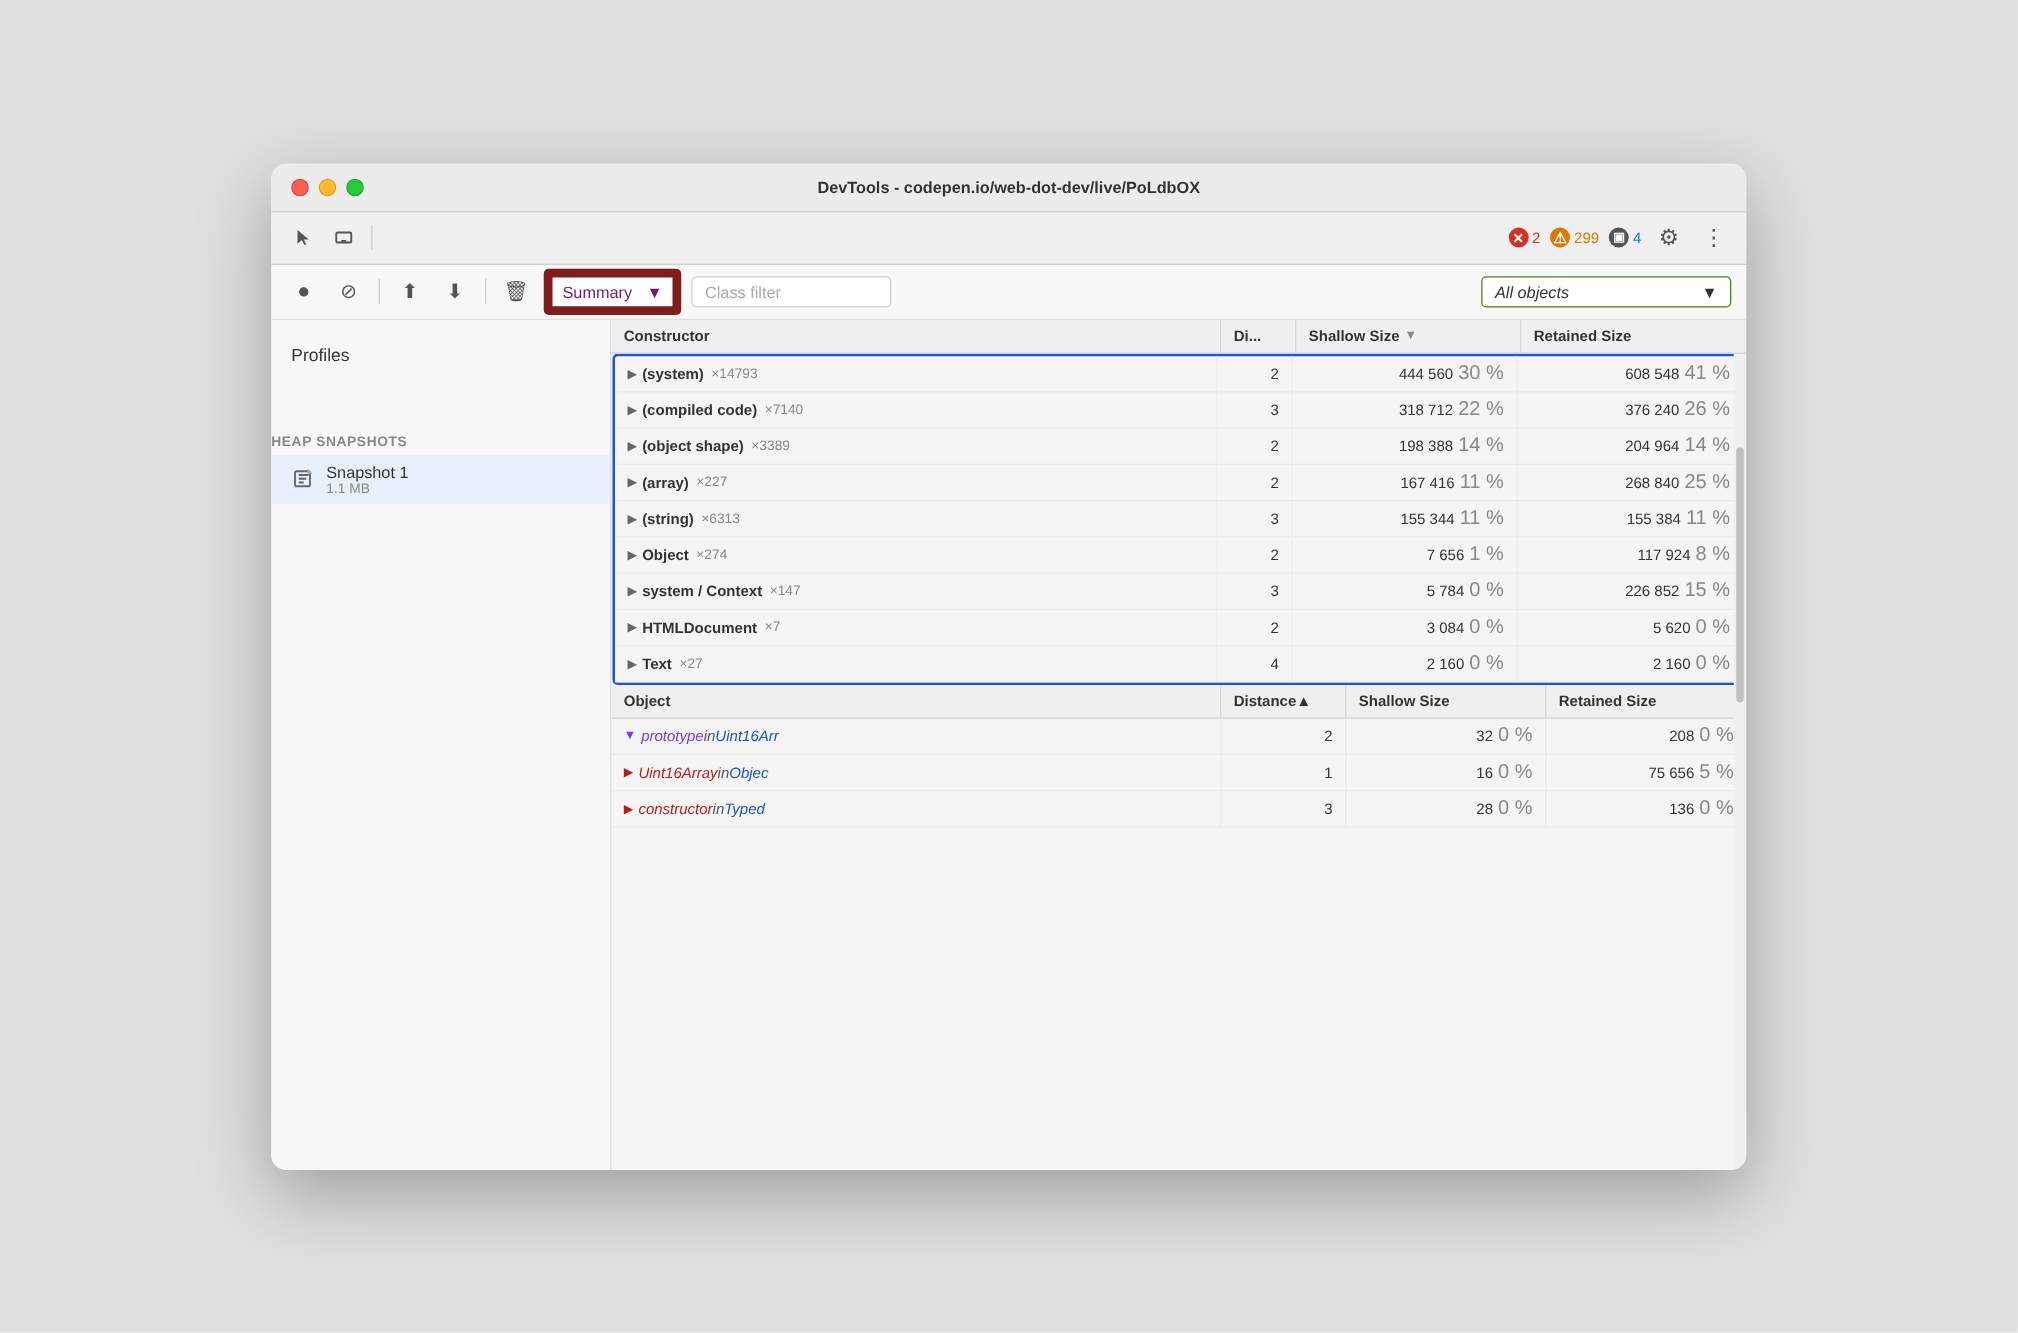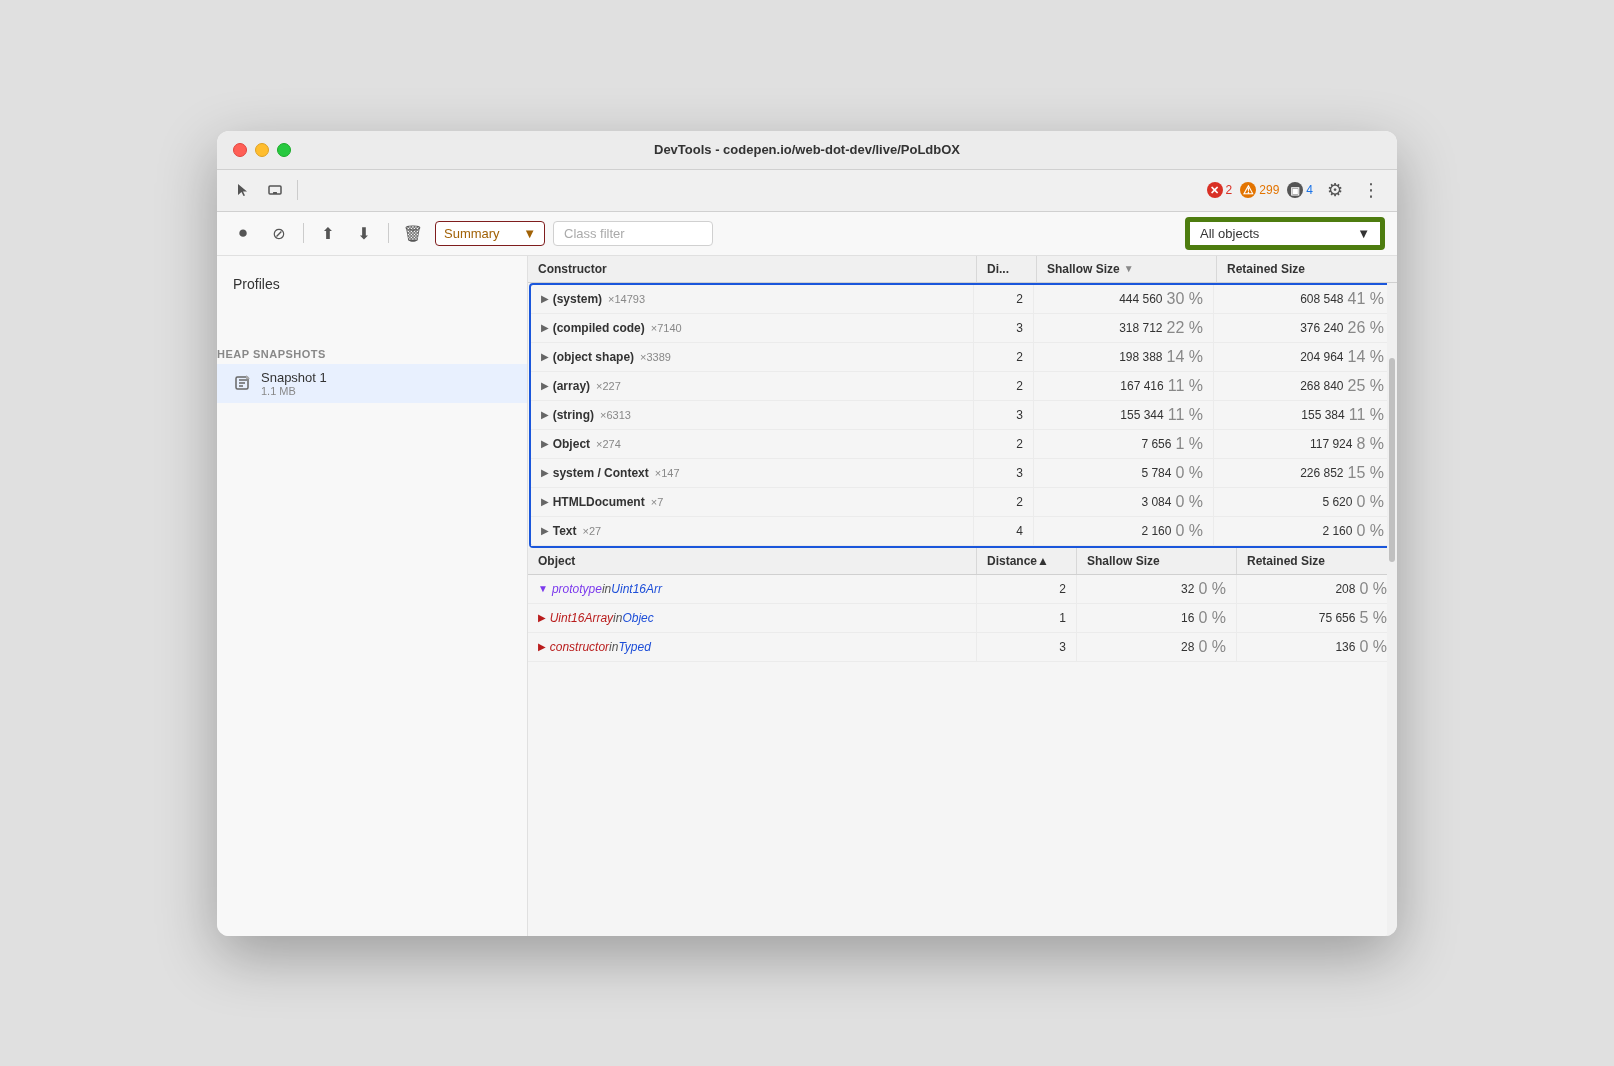--- a/index.html
+++ b/index.html
@@ -149,60 +149,61 @@
     }
     .action-separator {
       width: 1px;
       height: 20px;
       background: #ccc;
       margin: 0 2px;
     }
     .summary-dropdown {
       display: flex;
       align-items: flex-start;
-      border: 1px solid #7f1d1d;
+      border: 7px solid #7f1d1d;
       background: white;
       border-radius: 4px;
       padding: 4px 8px;
       gap: 4px;
       cursor: pointer;
       font-size: 13px;
-      color: #a16207;
+      color: #701a75;
       min-width: 110px;
     }
     .class-filter-input {
       border: 1px solid #d0d0d0;
       background: white;
       border-radius: 4px;
       padding: 4px 10px;
       font-size: 13px;
       color: #999;
       width: 160px;
     }
     .objects-dropdown {
       display: flex;
       align-items: flex-start;
-      border: 5px solid #4d7c0f;
+      border: 1px solid #4d7c0f;
       background: white;
       border-radius: 4px;
       padding: 4px 10px;
       gap: 4px;
       cursor: pointer;
       font-size: 13px;
       color: #333;
       margin-left: auto;
       min-width: 200px;
       justify-content: space-between;
+      font-style: italic;
     }
     .main-content {
       display: flex;
       height: 680px;
     }
     .sidebar {
-      width: 311px;
+      width: 272px;
       background: #f8f8f8;
       border-right: 1px solid #e0e0e0;
       padding: 12px 0;
       flex-shrink: 0;
     }
     .sidebar-section-title {
       font-size: 11px;
       font-weight: 700;
       color: #888;
       padding: 8px 0 4px;

